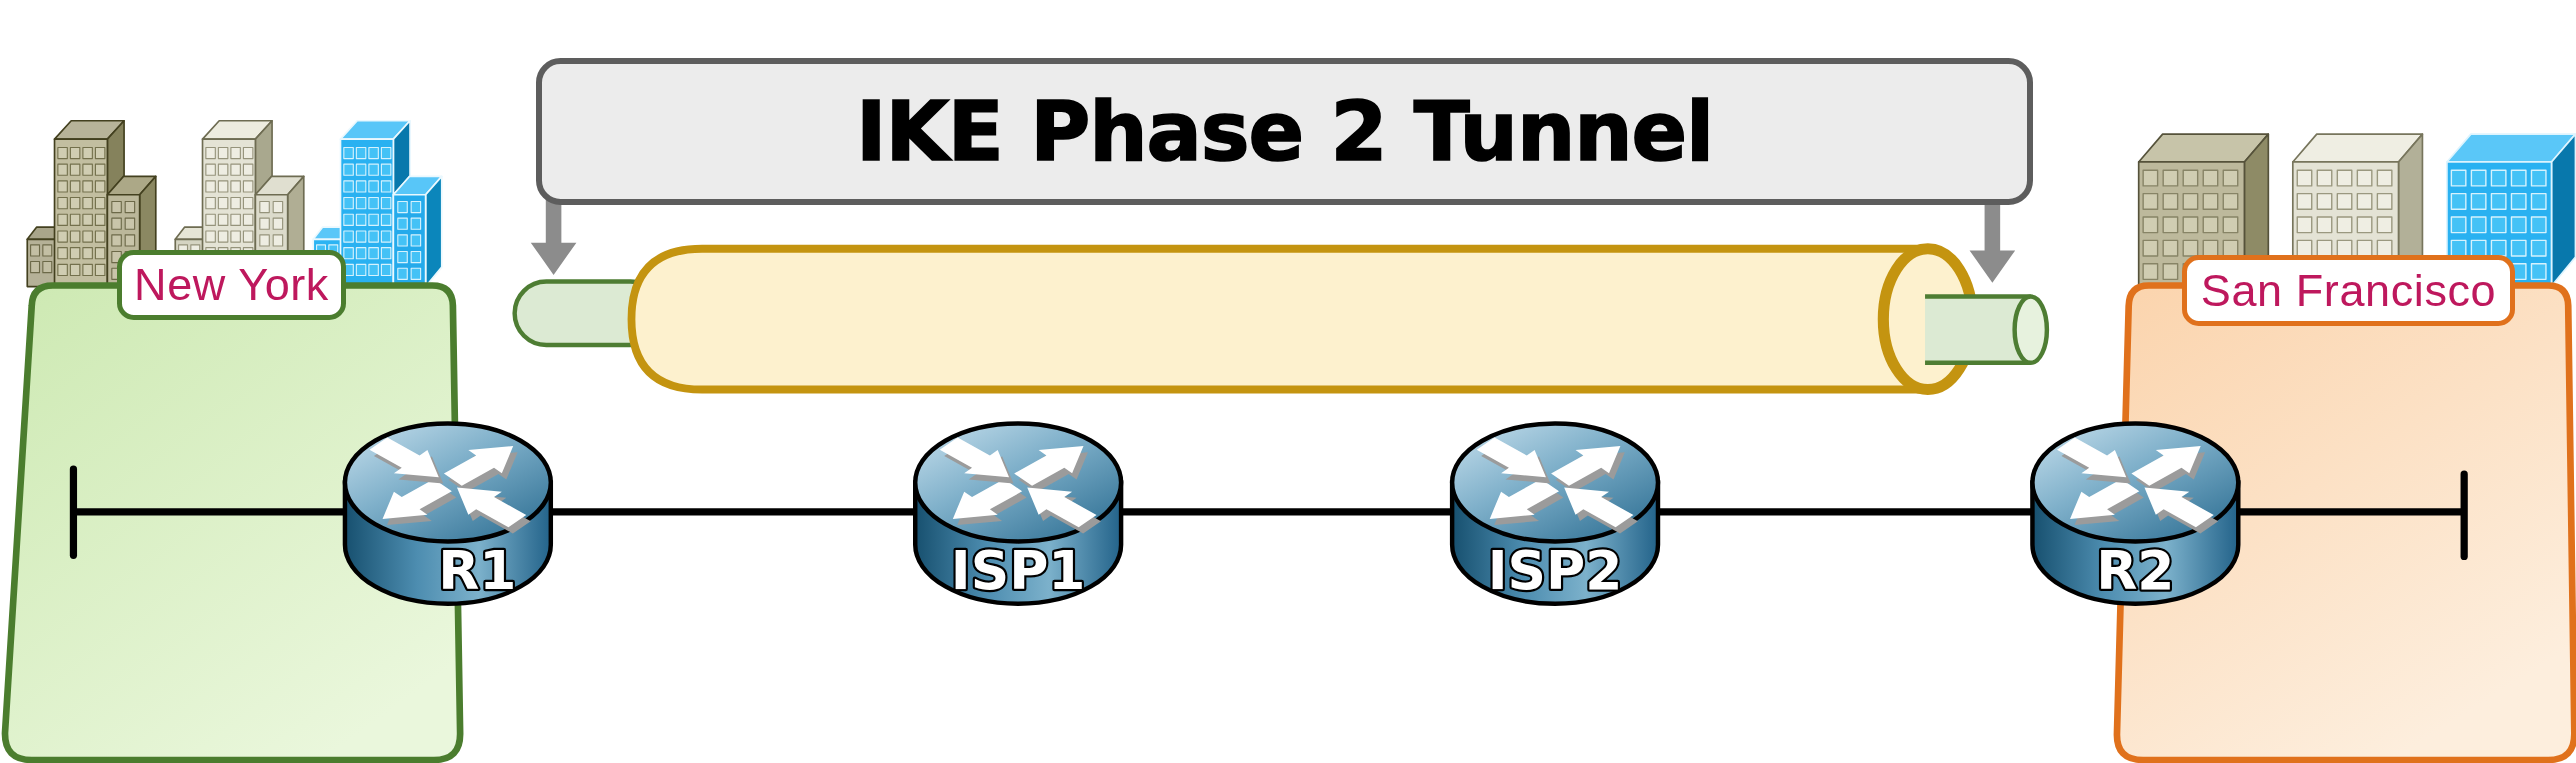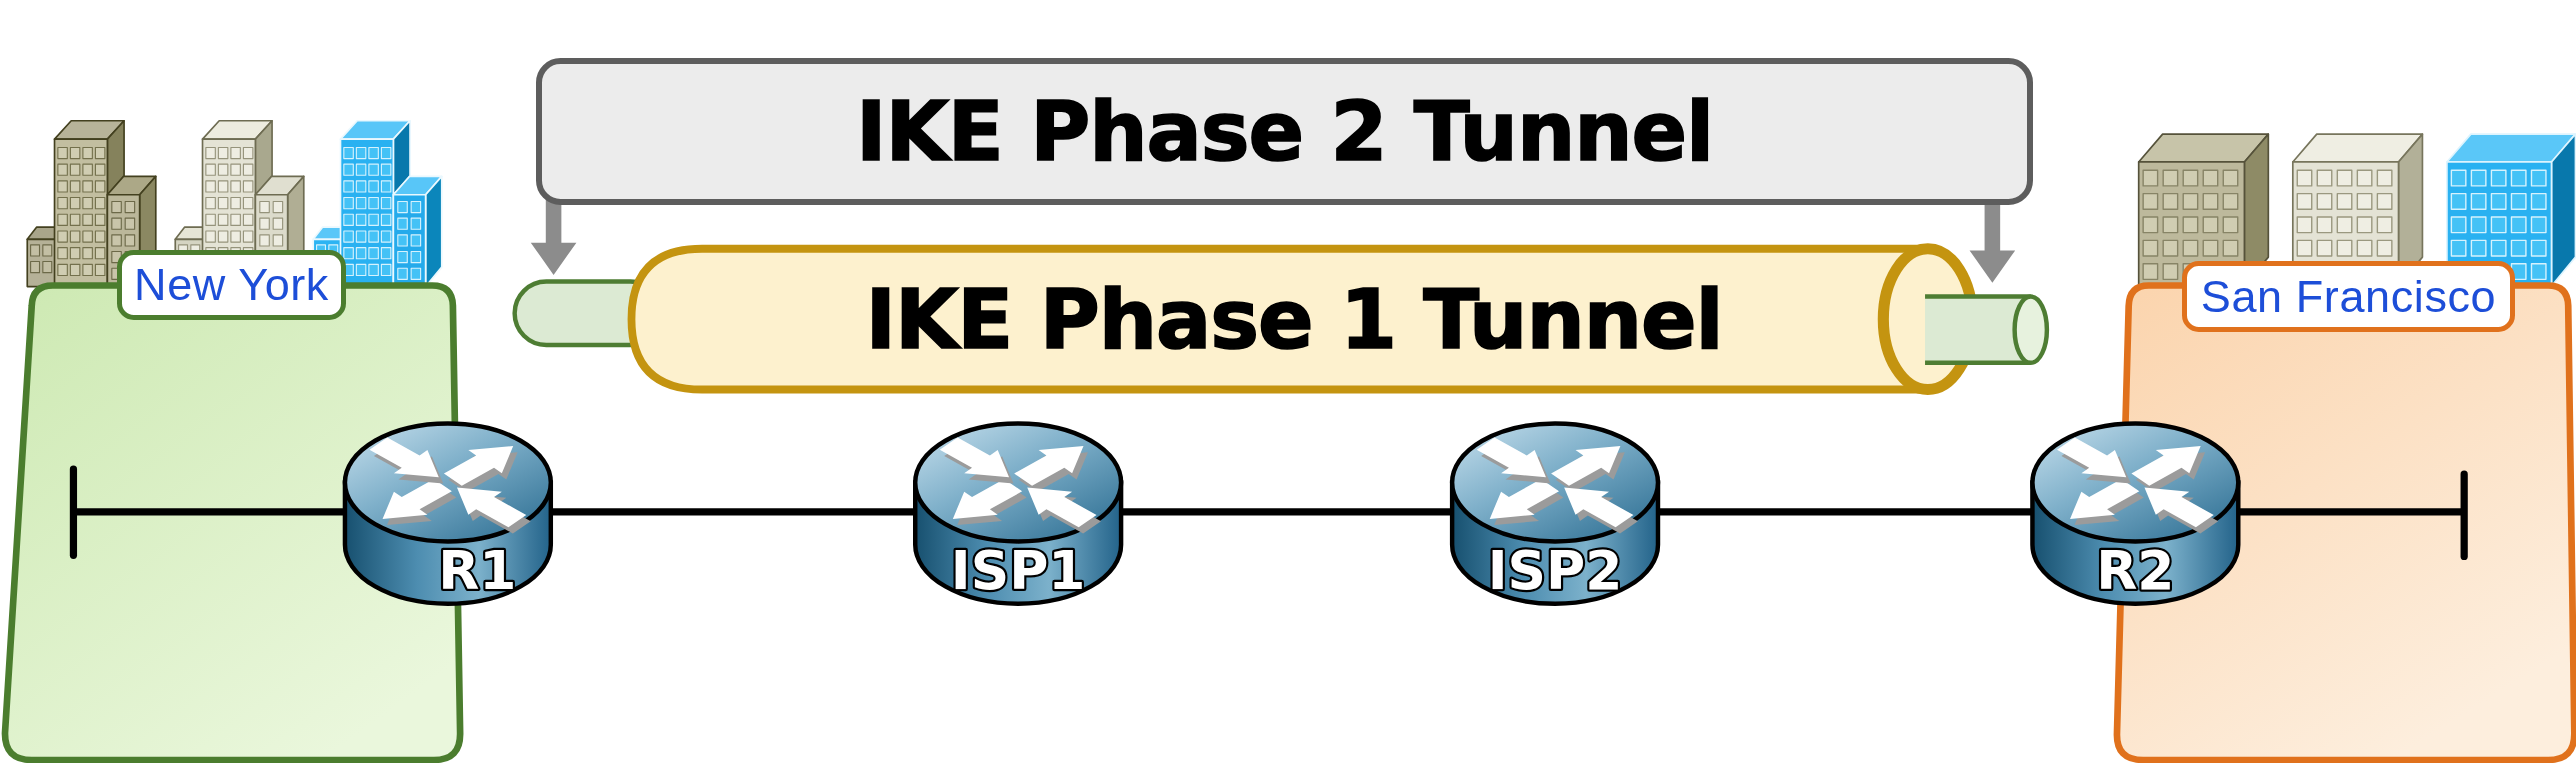--- a/index.html
+++ b/index.html
@@ -48,24 +48,24 @@
     color:#000; -webkit-text-stroke:1.7px #000; letter-spacing:-1.1px; white-space:nowrap;
   }
   .p1label{
     position:absolute; left:668px; top:260px; width:1252px; height:118px;
     display:flex; align-items:center; justify-content:center; z-index:3;
   }
   .cityLabel{
     position:absolute; box-sizing:border-box; background:#ffffff;
     display:flex; align-items:center; justify-content:center;
     border-radius:16.7px; z-index:4;
-    font-size:45px; color:#1d4ed8; letter-spacing:0.6px; white-space:nowrap;
+    font-size:45px; color:#be185d; letter-spacing:0.6px; white-space:nowrap;
   }
   .cityLabel.ny{ left:117px; top:250px; width:229px; height:70px; border:5.6px solid var(--green-border); }
-  .cityLabel.sf{ left:2182px; top:261px; width:333px; height:71px; border:5.6px solid var(--orange-border); }
+  .cityLabel.sf{ left:2182px; top:255px; width:333px; height:71px; border:5.6px solid var(--orange-border); }
 </style>
 </head>
 <body>
 
 <div class="canvas">
 
   <svg class="layer" width="2576" height="764" viewBox="0 0 4630 1373">
     <defs>
       <linearGradient id="gGreen" x1="0" y1="0" x2="0.7" y2="1">
         <stop offset="0" style="stop-color:var(--green-fill-a)"></stop>
@@ -434,23 +434,20 @@
     <text class="rlabel" x="858" y="1058">R1</text>
     <text class="rlabel" x="1830" y="1058">ISP1</text>
     <text class="rlabel" x="2795" y="1058">ISP2</text>
     <text class="rlabel" x="3838" y="1058">R2</text>
   </svg>
 
   <div class="p2box">
     <span class="bigTitle">IKE Phase 2 Tunnel</span>
   </div>
 
-  <div class="p1label">
-    <span class="bigTitle">IKE Phase 1 Tunnel</span>
-  </div>
 
   <div class="cityLabel ny">
     <span>New York</span>
   </div>
 
   <div class="cityLabel sf">
     <span>San Francisco</span>
   </div>
 
 </div>

